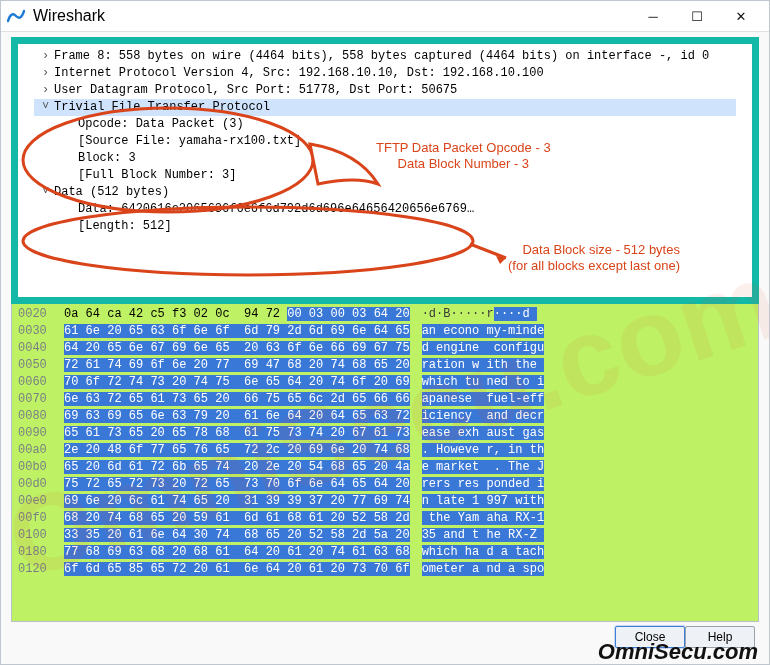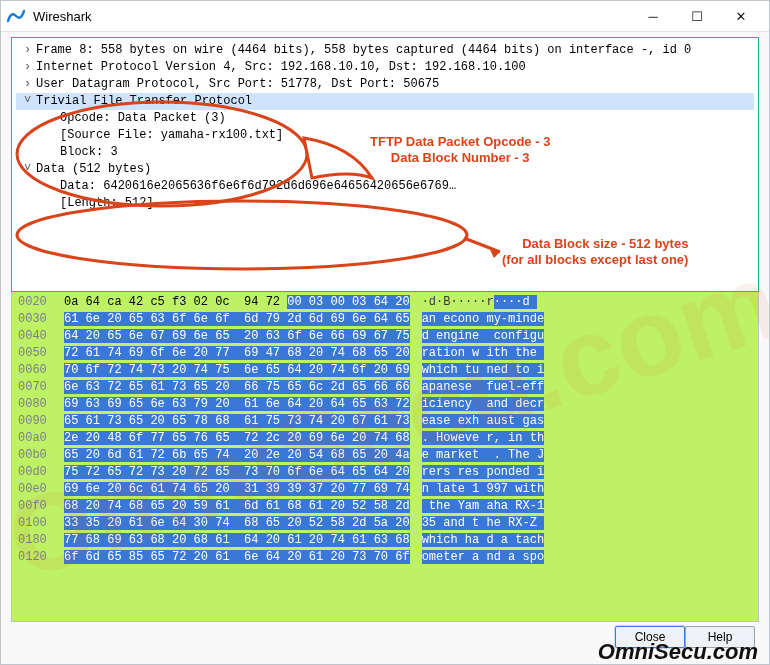--- a/index.html
+++ b/index.html
@@ -1,39 +1,39 @@
 <!DOCTYPE html>
 <html><head>
 <meta charset="utf-8">
 <style>
   html,body{margin:0;padding:0;background:#fff;font-family:"Segoe UI",Tahoma,sans-serif;font-size:12px;color:#000}
   .window{width:770px;height:665px;border:1px solid #bfc6cd;box-sizing:border-box;position:relative;background:#f9f9f9;overflow:hidden}
   .titlebar{height:30px;background:#fff;border-bottom:1px solid #e1e1e1;display:flex;align-items:center;padding:0 6px}
   .titlebar .app-icon{width:18px;height:18px;margin-right:8px;display:flex;align-items:center;justify-content:center}
-  .titlebar .title{font-size:13px;flex:1}
+  .titlebar .title{font-size:16px;flex:1}
   .winbtns{display:flex;height:100%}
   .winbtn{width:44px;display:flex;align-items:center;justify-content:center;font-size:13px;color:#111}
   .content{position:absolute;left:10px;right:10px;top:36px;bottom:42px;display:flex;flex-direction:column}
-  .tree-pane{flex:0 0 auto;border:1px solid #14b8a6;background:#fff;padding:4px 4px;font-family:Consolas,"Courier New",monospace;font-size:12px;line-height:17px;overflow:auto;position:relative;height:245px}
+  .tree-pane{flex:0 0 auto;border:7px solid #14b8a6;background:#fff;padding:4px 16px;font-family:Consolas,"Courier New",monospace;font-size:12px;line-height:17px;overflow:auto;position:relative;height:245px}
   .row{white-space:pre;padding:0 8px}
   .row .twisty{display:inline-block;width:12px;color:#5a5a5a}
   .row.sel{background:#cfe3fd}
   .hex-pane{flex:1;border:1px solid #b8c0c8;border-top:none;background:#bef264;overflow:auto;font-family:Liberation Mono, monospace;font-size:12px;line-height:17px;padding:2px 6px}
   .hexrow{white-space:pre}
   .off{color:#7a7f86;display:inline-block;width:46px}
   .hx{letter-spacing:0}
   .hx .hl{background:#3a78d8;color:#fff}
   .asc .hl{background:#3a78d8;color:#fff}
   .asc{display:inline-block;margin-left:12px;color:#3a3a3a}
   .buttons{position:absolute;right:14px;bottom:16px;display:flex;}
   .btn{min-width:70px;height:22px;border:1px solid #98a3ae;background:#eef1f5;border-radius:2px;display:flex;align-items:center;justify-content:center;font-size:12px;font-family:inherit}
   .btn.primary{border-color:#3c7dd8;box-shadow:0 0 0 1px rgba(60,125,216,.25)}
   
   .anno{position:absolute;pointer-events:none}
-  .anno text,.anno-label{font-family:Arial,Helvetica,sans-serif;font-weight:700;fill:#d9441a;color:#d9441a}
+  .anno text,.anno-label{font-family:Arial,Helvetica,sans-serif;font-weight:400;fill:#d9441a;color:#d9441a}
   .anno-label{position:absolute;font-size:13px;line-height:16px}
   .watermark{position:absolute;left:30px;bottom:60px;font-size:110px;font-weight:700;color:rgba(217,68,26,.08);transform:rotate(-18deg);transform-origin:left bottom;white-space:nowrap;pointer-events:none;font-family:Arial,Helvetica,sans-serif}
   .brand{position:absolute;right:14px;bottom:-2px;font-size:22px;font-weight:700;font-style:italic;font-family:Arial,Helvetica,sans-serif;color:#111}
   .outer{position:relative;width:770px;height:665px}
 </style>
 </head>
 <body>
 
 <div class="outer">
 <div class="window">
@@ -54,20 +54,21 @@
 
   <div class="content">
     <div class="tree-pane">
       <div class="row"><span class="twisty">›</span><span>Frame 8: 558 bytes on wire (4464 bits), 558 bytes captured (4464 bits) on interface -, id 0</span></div>
       <div class="row"><span class="twisty">›</span><span>Internet Protocol Version 4, Src: 192.168.10.10, Dst: 192.168.10.100</span></div>
       <div class="row"><span class="twisty">›</span><span>User Datagram Protocol, Src Port: 51778, Dst Port: 50675</span></div>
       <div class="row sel"><span class="twisty">˅</span><span>Trivial File Transfer Protocol</span></div>
       <div class="row">     <span>Opcode: Data Packet (3)</span></div>
       <div class="row">     <span>[Source File: yamaha-rx100.txt]</span></div>
       <div class="row">     <span>Block: 3</span></div>
+      <div class="row">     <span>[Full Block Number: 3]</span></div>
       <div class="row"><span class="twisty">˅</span><span>Data (512 bytes)</span></div>
       <div class="row">     <span>Data: 6420616e2065636f6e6f6d792d6d696e64656420656e6769…</span></div>
       <div class="row">     <span>[Length: 512]</span></div>
 
       <svg class="anno" style="left:0;top:0" width="750" height="245">
 
         <ellipse cx="150" cy="116" rx="145" ry="52" fill="none" stroke="#d9441a" stroke-width="3"></ellipse>
 
         <path d="M292 100 Q340 108 360 140 Q338 132 300 140 Z" fill="#fff" stroke="#d9441a" stroke-width="3"></path>
 

